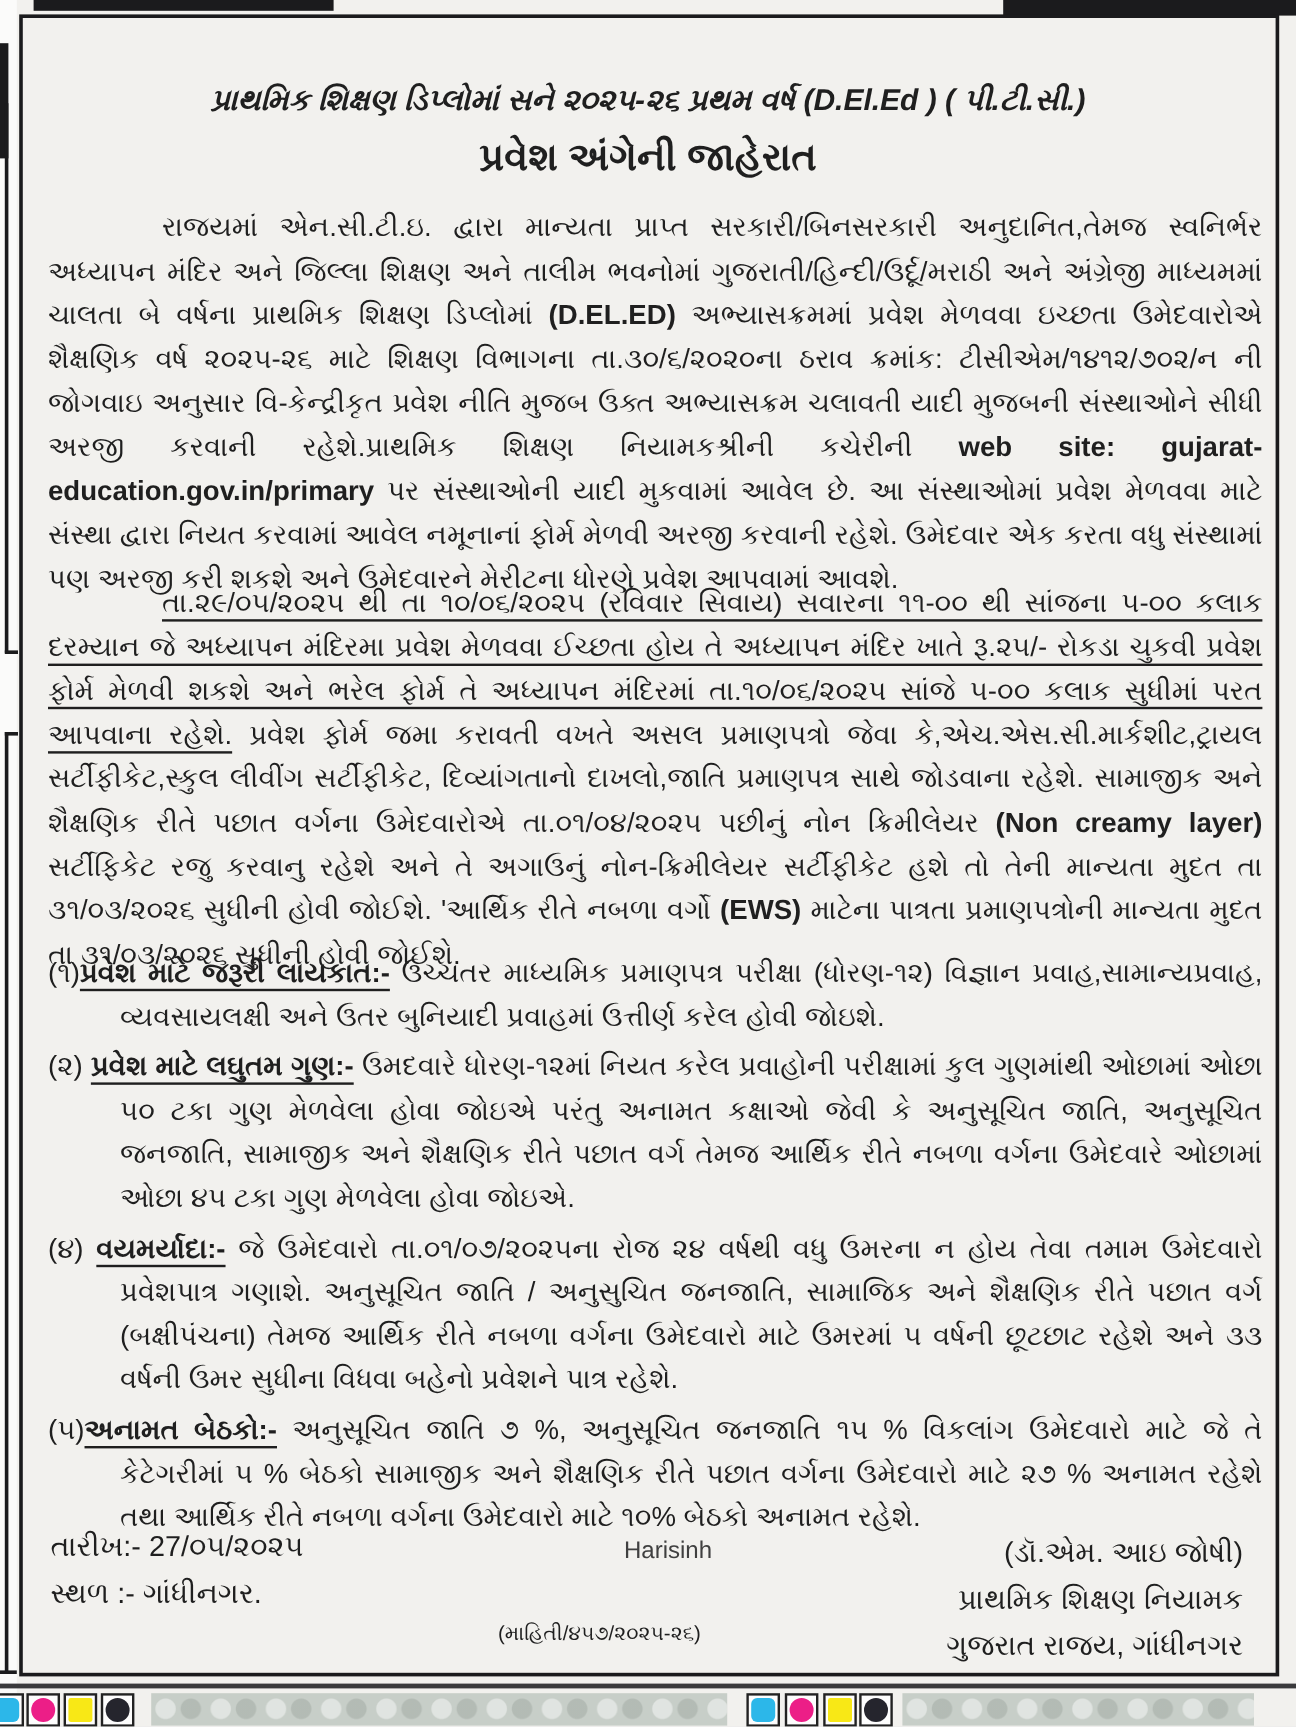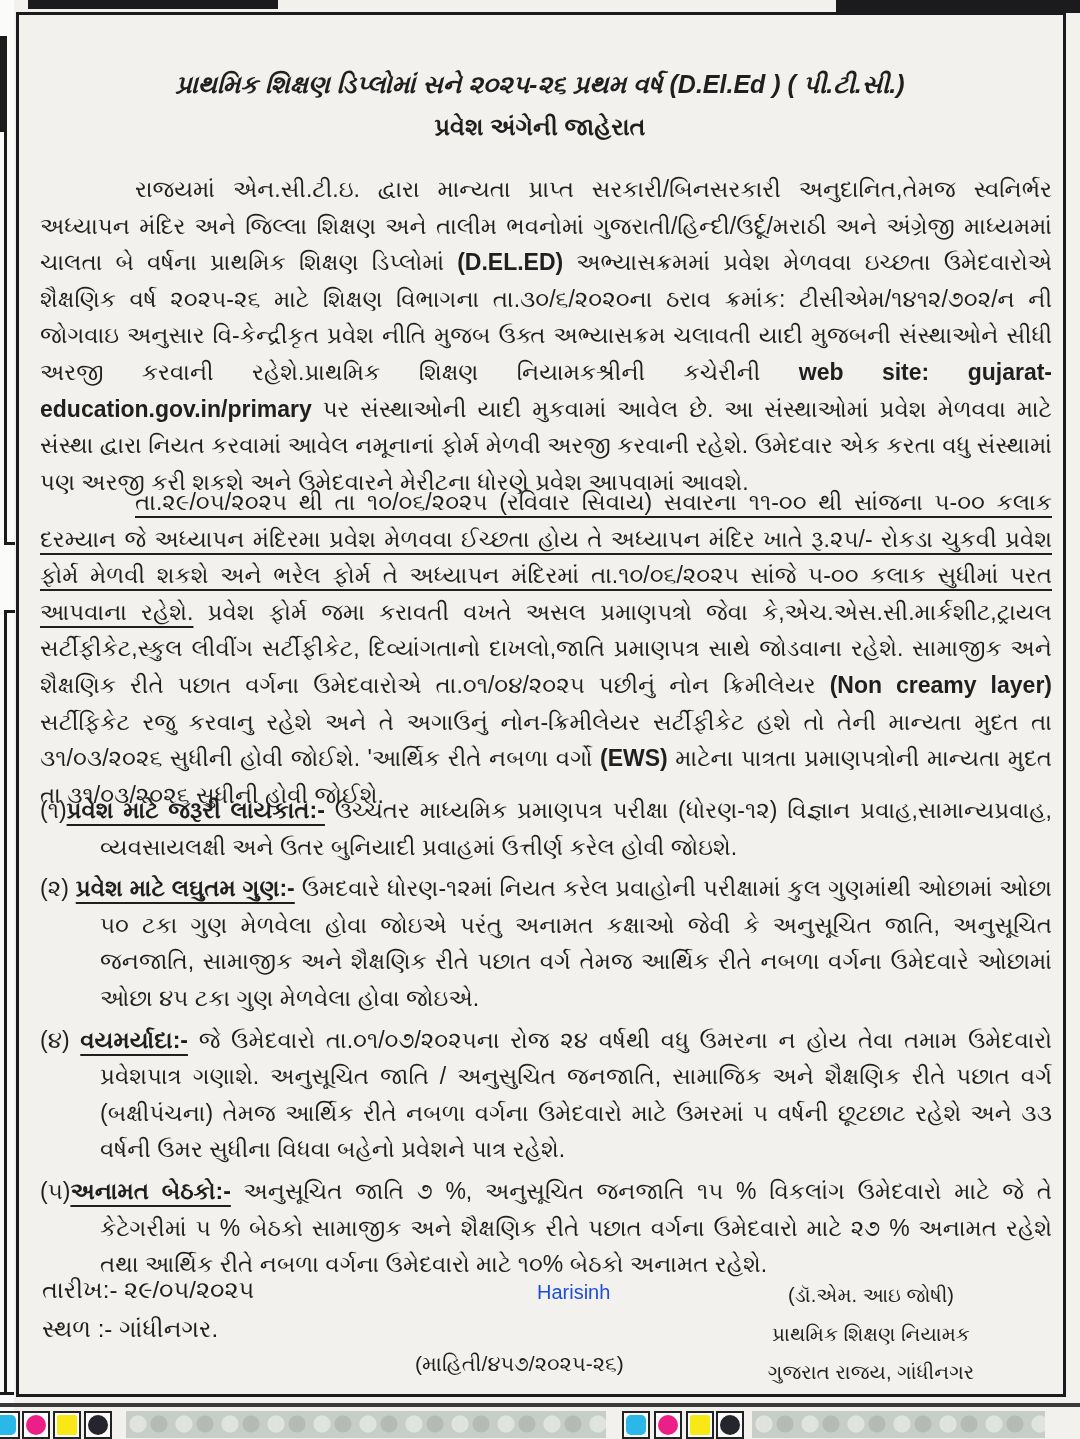--- a/index.html
+++ b/index.html
@@ -17,41 +17,41 @@
     position:absolute;left:16px;top:12px;width:1044px;height:1379px;
     border:3px solid #1b1b1d;background:transparent;
   }
   
   .office-bar{
     position:absolute;left:21px;top:15px;width:1040px;height:47px;
     background:#26262b;display:flex;align-items:center;justify-content:center;
   }
   .office-bar span{color:#fafafa;font-weight:bold;font-size:30px;letter-spacing:.5px;}
   .doc-title{position:absolute;left:30px;right:30px;top:70px;text-align:center;font-size:25px;font-weight:bold;font-style:italic;}
-  .doc-subtitle{position:absolute;left:30px;right:30px;top:113px;text-align:center;font-size:24px;font-weight:bold;}
+  .doc-subtitle{position:absolute;left:30px;right:30px;top:113px;text-align:center;font-size:32px;font-weight:bold;}
   
   .para{
     position:absolute;left:40px;width:1012px;
     font-size:23px;line-height:36.6px;text-align:justify;
     text-indent:95px;
   }
   .para1{top:171px;}
   .para2{top:484px;}
   .u{text-decoration:underline;text-underline-offset:6px;text-decoration-thickness:1.5px;}
   .b{font-weight:bold;}
   .latin{font-family:"Liberation Sans","DejaVu Sans",sans-serif;}
   .items{position:absolute;left:40px;width:1012px;top:792px;font-size:23px;line-height:36.6px;}
   .item{padding-left:60px;text-indent:-60px;text-align:justify;margin-bottom:5px;}
   .item .heading{font-weight:bold;text-decoration:underline;text-underline-offset:6px;text-decoration-thickness:1.5px;}
   
   .footer-date{position:absolute;left:42px;top:1276px;font-size:24px;}
   .footer-place{position:absolute;left:42px;top:1315px;font-size:24px;}
-  .footer-watermark{position:absolute;left:537px;top:1281px;font-size:20px;color:#1d4ed8;}
-  .footer-ref{position:absolute;left:415px;top:1352px;font-size:21px;}
-  .sign-block{position:absolute;right:44px;top:1276px;width:330px;text-align:center;font-size:20px;line-height:38.5px;}
+  .footer-watermark{position:absolute;left:520px;top:1281px;font-size:20px;color:#404040;}
+  .footer-ref{position:absolute;left:415px;top:1352px;font-size:17px;}
+  .sign-block{position:absolute;right:44px;top:1276px;width:330px;text-align:right;font-size:24px;line-height:38.5px;}
   
   .bottom-sep{position:absolute;left:0;top:1403px;width:1080px;height:4px;background:#3a3a3c;}
   .mark{position:absolute;top:1411px;width:24px;height:24px;border:2px solid #222;background:#fdfdfd;display:flex;align-items:center;justify-content:center;}
   .mark .shape{width:20px;height:20px;}
   .shape.circle{border-radius:50%;}
   .shape.rsquare{border-radius:5px;}
   .shape.square{border-radius:2px;}
   .strip{position:absolute;top:1411px;height:27px;
     background-color:#c7cec8;
     background-image:
@@ -82,21 +82,21 @@
   <div class="para para1"><span>રાજયમાં એન.સી.ટી.ઇ. દ્વારા માન્યતા પ્રાપ્ત સરકારી/બિનસરકારી અનુદાનિત,તેમજ સ્વનિર્ભર અધ્યાપન મંદિર અને જિલ્લા શિક્ષણ અને તાલીમ ભવનોમાં ગુજરાતી/હિન્દી/ઉર્દૂ/મરાઠી અને અંગ્રેજી માધ્યમમાં ચાલતા બે વર્ષના પ્રાથમિક શિક્ષણ ડિપ્લોમાં </span><span class="b latin">(D.EL.ED)</span><span> અભ્યાસક્રમમાં પ્રવેશ મેળવવા ઇચ્છતા ઉમેદવારોએ શૈક્ષણિક વર્ષ ૨૦૨૫-૨૬ માટે શિક્ષણ વિભાગના તા.૩૦/૬/૨૦૨૦ના ઠરાવ ક્રમાંક: ટીસીએમ/૧૪૧૨/૭૦૨/ન ની જોગવાઇ અનુસાર વિ-કેન્દ્રીકૃત પ્રવેશ નીતિ મુજબ ઉક્ત અભ્યાસક્રમ ચલાવતી યાદી મુજબની સંસ્થાઓને સીધી અરજી કરવાની રહેશે.પ્રાથમિક શિક્ષણ નિયામકશ્રીની કચેરીની </span><span class="b latin">web site: gujarat-education.gov.in/primary</span><span> પર સંસ્થાઓની યાદી મુકવામાં આવેલ છે. આ સંસ્થાઓમાં પ્રવેશ મેળવવા માટે સંસ્થા દ્વારા નિયત કરવામાં આવેલ નમૂનાનાં ફોર્મ મેળવી અરજી કરવાની રહેશે. ઉમેદવાર એક કરતા વધુ સંસ્થામાં પણ અરજી કરી શકશે અને ઉમેદવારને મેરીટના ધોરણે પ્રવેશ આપવામાં આવશે.</span></div>
   <div class="para para2"><span class="u">તા.૨૯/૦૫/૨૦૨૫ થી તા ૧૦/૦૬/૨૦૨૫ (રવિવાર સિવાય) સવારના ૧૧-૦૦ થી સાંજના ૫-૦૦ કલાક દરમ્યાન જે અધ્યાપન મંદિરમા પ્રવેશ મેળવવા ઈચ્છતા હોય તે અધ્યાપન મંદિર ખાતે રૂ.૨૫/- રોકડા ચુકવી પ્રવેશ ફોર્મ મેળવી શકશે અને ભરેલ ફોર્મ તે અધ્યાપન મંદિરમાં તા.૧૦/૦૬/૨૦૨૫ સાંજે ૫-૦૦ કલાક સુધીમાં પરત આપવાના રહેશે.</span><span> પ્રવેશ ફોર્મ જમા કરાવતી વખતે અસલ પ્રમાણપત્રો જેવા કે,એચ.એસ.સી.માર્કશીટ,ટ્રાયલ સર્ટીફીકેટ,સ્કુલ લીવીંગ સર્ટીફીકેટ, દિવ્યાંગતાનો દાખલો,જાતિ પ્રમાણપત્ર સાથે જોડવાના રહેશે. સામાજીક અને શૈક્ષણિક રીતે પછાત વર્ગના ઉમેદવારોએ તા.૦૧/૦૪/૨૦૨૫ પછીનું નોન ક્રિમીલેયર </span><span class="b latin">(Non creamy layer)</span><span> સર્ટીફિકેટ રજુ કરવાનુ રહેશે અને તે અગાઉનું નોન-ક્રિમીલેયર સર્ટીફીકેટ હશે તો તેની માન્યતા મુદત તા ૩૧/૦૩/૨૦૨૬ સુધીની હોવી જોઈશે. 'આર્થિક રીતે નબળા વર્ગો </span><span class="b latin">(EWS)</span><span> માટેના પાત્રતા પ્રમાણપત્રોની માન્યતા મુદત તા ૩૧/૦૩/૨૦૨૬ સુધીની હોવી જોઈશે.</span></div>
 
   <div class="items">
     <div class="item"><span>(૧)</span><span class="heading">પ્રવેશ માટે જરૂરી લાયકાત:-</span><span> ઉચ્ચતર માધ્યમિક પ્રમાણપત્ર પરીક્ષા (ધોરણ-૧૨) વિજ્ઞાન પ્રવાહ,સામાન્યપ્રવાહ, વ્યવસાયલક્ષી અને ઉતર બુનિયાદી પ્રવાહમાં ઉત્તીર્ણ કરેલ હોવી જોઇશે.</span></div>
     <div class="item"><span>(૨) </span><span class="heading">પ્રવેશ માટે લઘુતમ ગુણ:-</span><span> ઉમદવારે ધોરણ-૧૨માં નિયત કરેલ પ્રવાહોની પરીક્ષામાં કુલ ગુણમાંથી ઓછામાં ઓછા ૫૦ ટકા ગુણ મેળવેલા હોવા જોઇએ પરંતુ અનામત કક્ષાઓ જેવી કે અનુસૂચિત જાતિ, અનુસૂચિત જનજાતિ, સામાજીક અને શૈક્ષણિક રીતે પછાત વર્ગ તેમજ આર્થિક રીતે નબળા વર્ગના ઉમેદવારે ઓછામાં ઓછા ૪૫ ટકા ગુણ મેળવેલા હોવા જોઇએ.</span></div>
     <div class="item"><span>(૪) </span><span class="heading">વયમર્યાદા:-</span><span> જે ઉમેદવારો તા.૦૧/૦૭/૨૦૨૫ના રોજ ૨૪ વર્ષથી વધુ ઉમરના ન હોય તેવા તમામ ઉમેદવારો પ્રવેશપાત્ર ગણાશે. અનુસૂચિત જાતિ / અનુસુચિત જનજાતિ, સામાજિક અને શૈક્ષણિક રીતે પછાત વર્ગ (બક્ષીપંચના) તેમજ આર્થિક રીતે નબળા વર્ગના ઉમેદવારો માટે ઉમરમાં ૫ વર્ષની છૂટછાટ રહેશે અને ૩૩ વર્ષની ઉમર સુધીના વિધવા બહેનો પ્રવેશને પાત્ર રહેશે.</span></div>
     <div class="item"><span>(૫)</span><span class="heading">અનામત બેઠકો:-</span><span> અનુસૂચિત જાતિ ૭ %, અનુસૂચિત જનજાતિ ૧૫ %  વિકલાંગ ઉમેદવારો માટે જે તે કેટેગરીમાં ૫ % બેઠકો સામાજીક અને શૈક્ષણિક રીતે પછાત વર્ગના ઉમેદવારો માટે ૨૭ % અનામત રહેશે તથા આર્થિક રીતે નબળા વર્ગના ઉમેદવારો માટે ૧૦% બેઠકો અનામત રહેશે.</span></div>
   </div>
 
-  <div class="footer-date">તારીખ:- ૨૯/૦૫/૨૦૨૫</div>
+  <div class="footer-date">તારીખ:- 27/૦૫/૨૦૨૫</div>
   <div class="footer-place">સ્થળ :- ગાંધીનગર.</div>
   <div class="footer-watermark">Harisinh</div>
   <div class="footer-ref">(માહિતી/૪૫૭/૨૦૨૫-૨૬)</div>
   <div class="sign-block">
     <div>(ડૉ.એમ. આઇ જોષી)</div>
     <div>પ્રાથમિક શિક્ષણ નિયામક</div>
     <div>ગુજરાત રાજય, ગાંધીનગર</div>
   </div>
 
   <div class="bottom-sep"></div>

